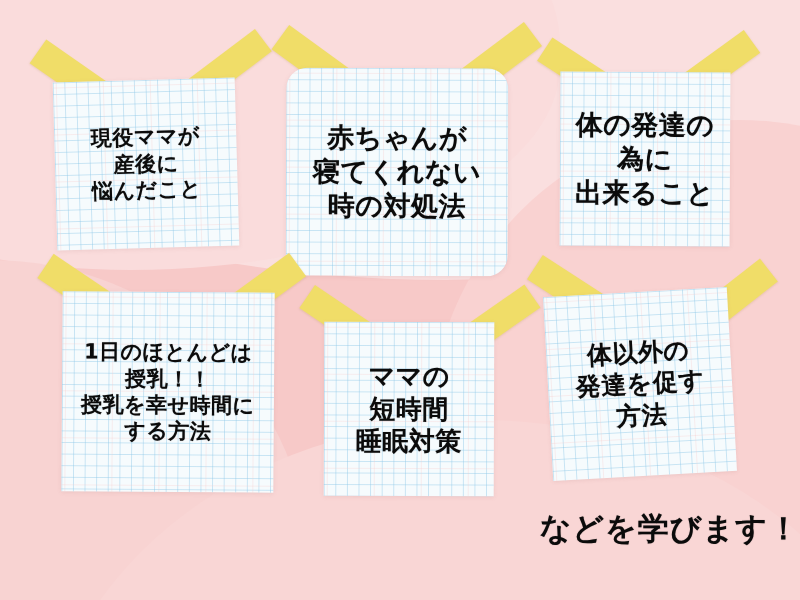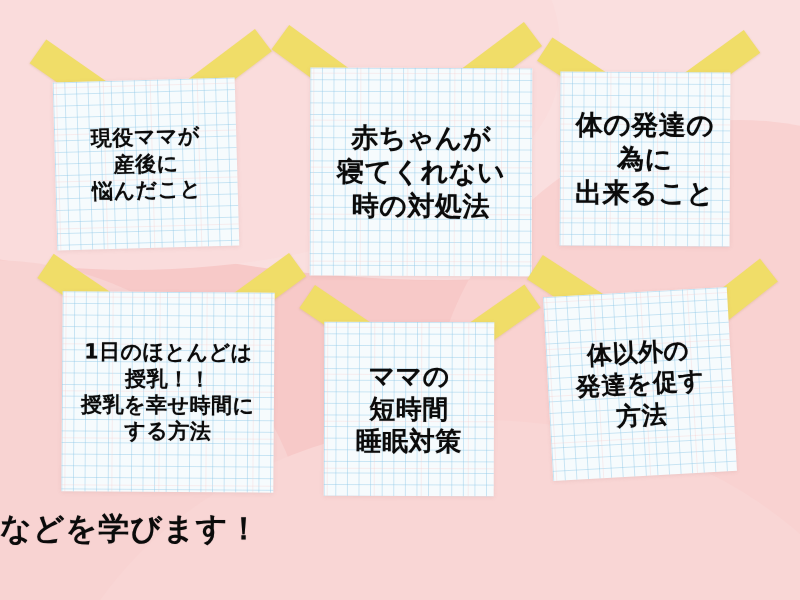--- a/index.html
+++ b/index.html
@@ -104,21 +104,21 @@
     letter-spacing: 0.5px;
     white-space: pre-line;
     text-shadow: 0 0 1px rgba(0,0,0,0.35);
     padding: 0 6px;
   }
 
   
   #note-1 { left: 55px;  top: 80px;  width: 182px; height: 168px; transform: rotate(-1.6deg); }
   #note-1 .note-text { font-size: 21px; }
 
-  #note-2 { left: 310px; top: 68px;  width: 222px; height: 208px; transform: rotate(0.2deg); }
+  #note-2 { left: 286px; top: 68px;  width: 222px; height: 208px; transform: rotate(0.2deg); border-radius: 21px; }
   #note-2 .note-text { font-size: 27px; }
 
   #note-3 { left: 560px; top: 72px;  width: 170px; height: 174px; transform: rotate(0.3deg); }
   #note-3 .note-text { font-size: 27px; }
 
   #note-4 { left: 62px;  top: 292px; width: 212px; height: 200px; transform: rotate(0.4deg); }
   #note-4 .note-text { font-size: 21px; }
 
   #note-5 { left: 324px; top: 322px; width: 170px; height: 174px; transform: rotate(0.2deg); }
   #note-5 .note-text { font-size: 26px; }
@@ -151,21 +151,21 @@
   
   .tape-6a { left: 528px; top: 276px; width: 86px; height: 29px; transform: rotate(33deg); }
   .tape-6b { left: 692px; top: 282px; width: 86px; height: 29px; transform: rotate(-38deg); }
 
   
   #footer-caption {
     position: absolute;
     left: 0;
     right: 0;
     top: 508px;
-    text-align: left;
+    text-align: right;
     font-size: 31px;
     font-weight: 700;
     color: #0b0b0b;
     letter-spacing: 1px;
     text-shadow: 0 0 1px rgba(0,0,0,0.35);
   }
 </style>
 </head>
 <body>
 

